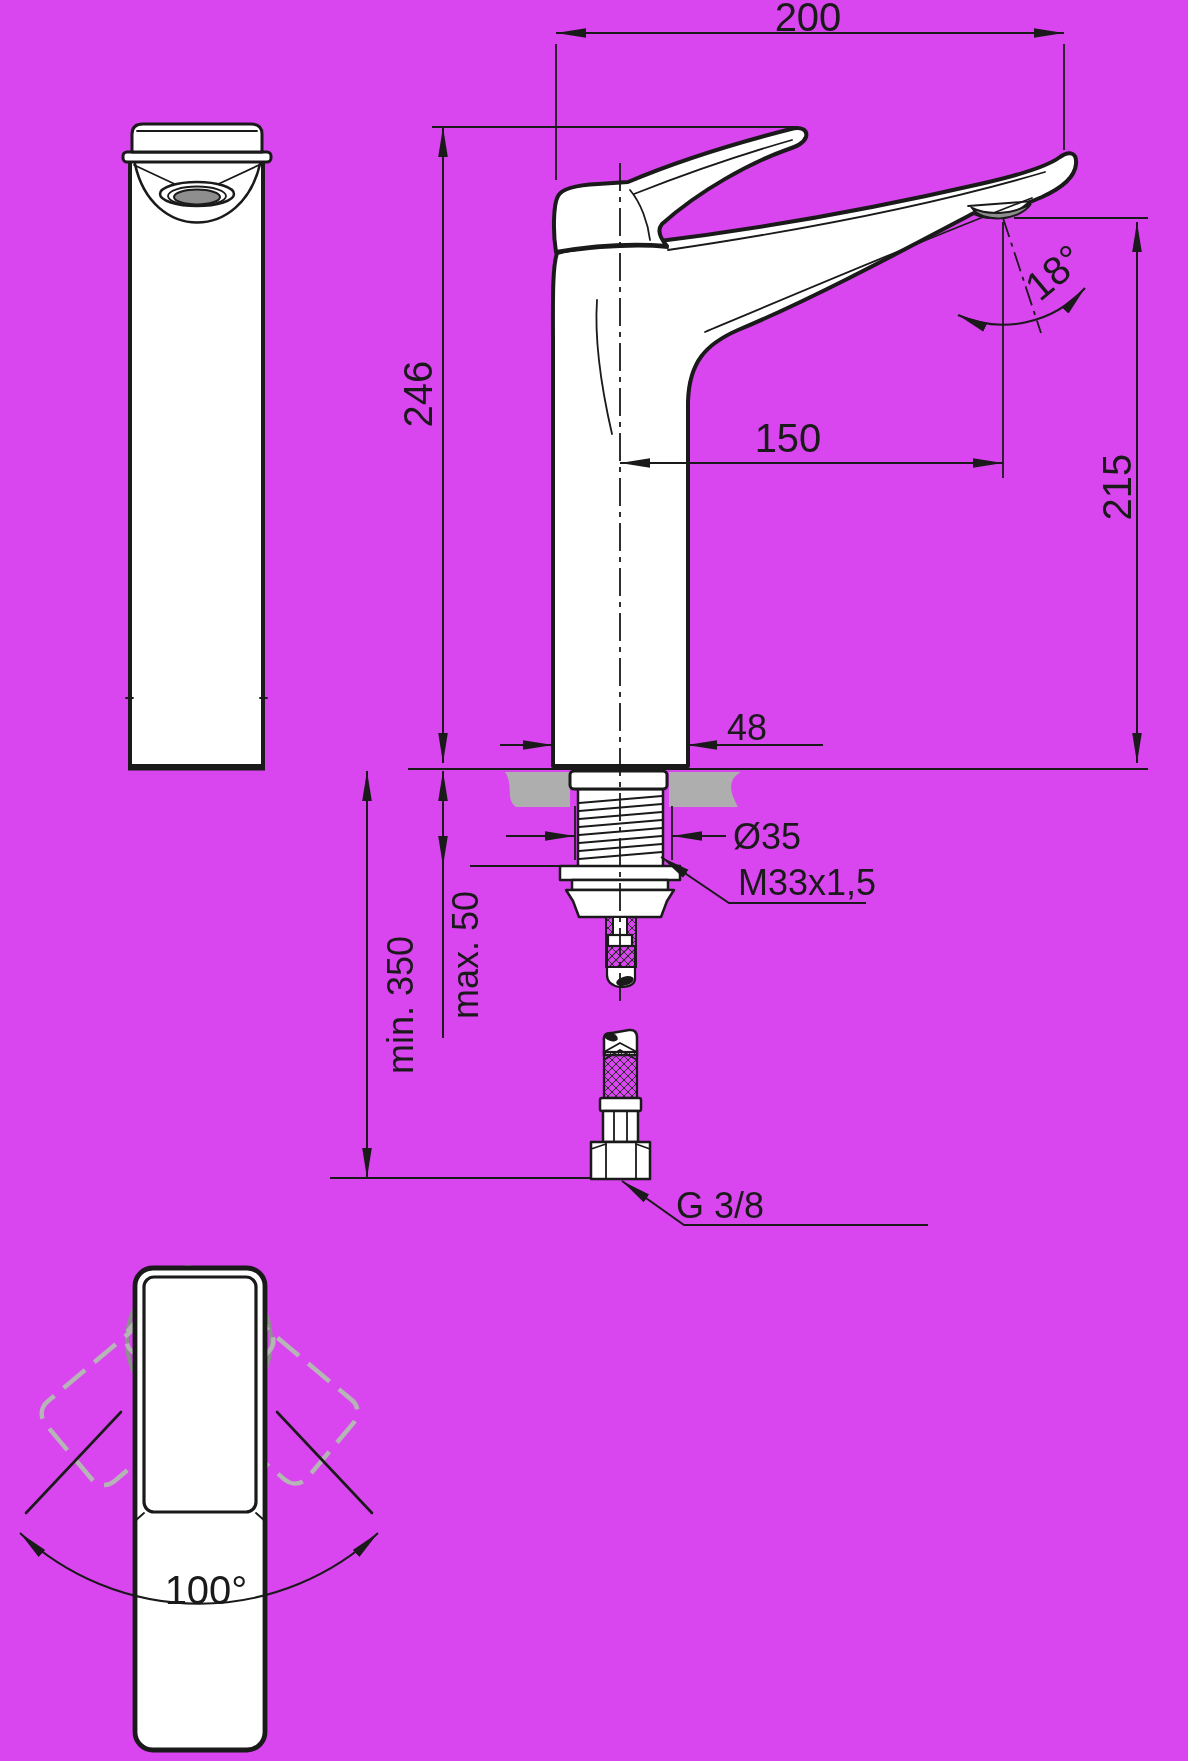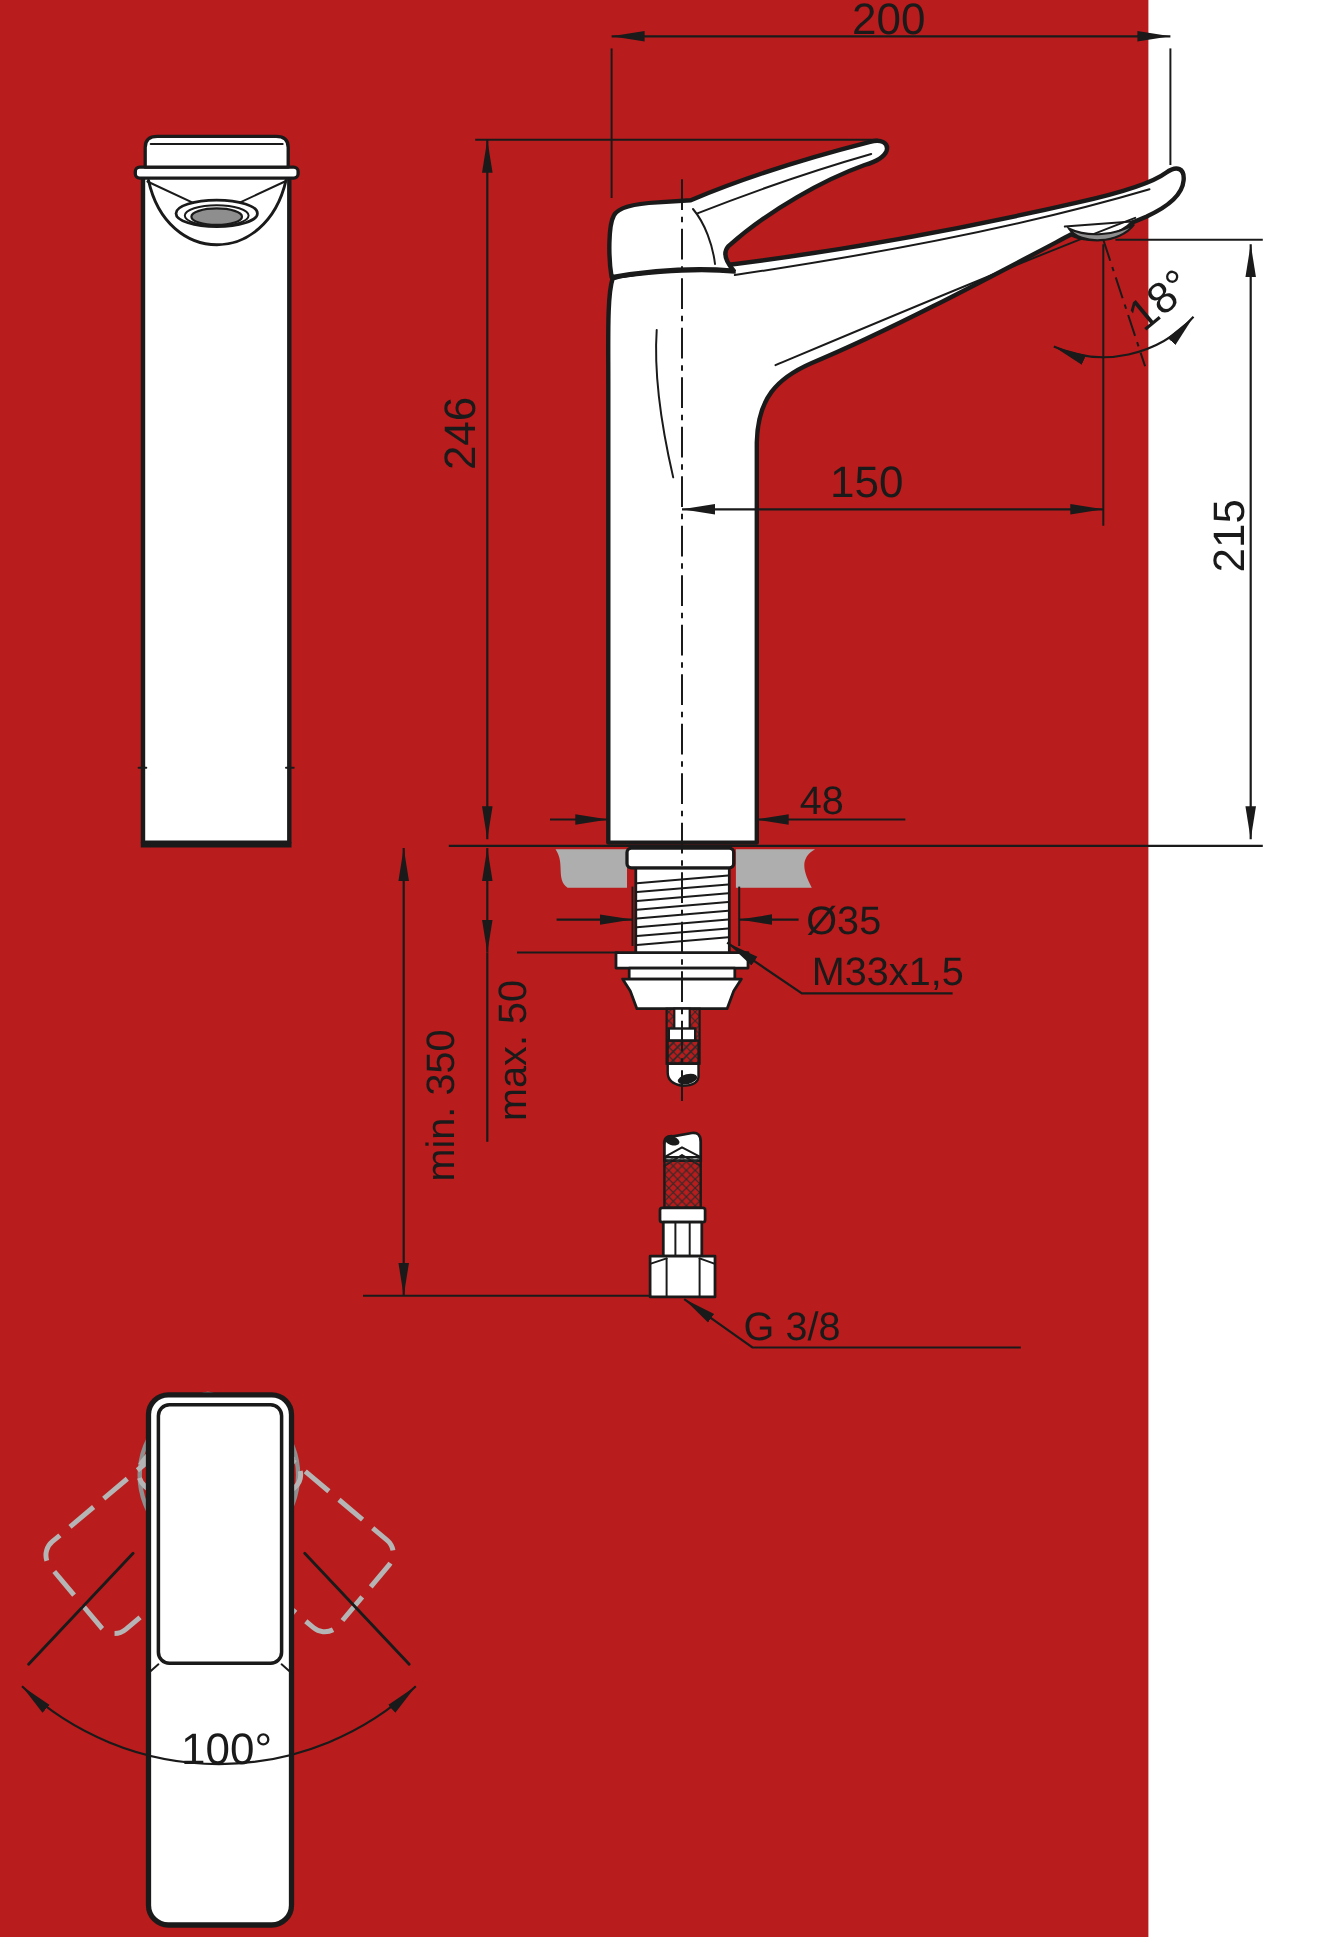--- a/index.html
+++ b/index.html
@@ -1,16 +1,16 @@
 <!DOCTYPE html>
 <html><head>
 <meta charset="utf-8">
 <style>
   html,body{margin:0;padding:0;background:#ffffff;}
-  .page{width:1044px;height:1761px;position:relative;background:#b91c1c;text-decoration:underline;}
+  .page{width:1188px;height:1761px;position:relative;background:#d946ef;text-decoration:underline;}
   svg{display:block;}
   .outline{fill:#ffffff;stroke:#1a1a1a;stroke-width:4;stroke-linejoin:round;stroke-linecap:round;}
   .outline3{fill:#ffffff;stroke:#1a1a1a;stroke-width:3;stroke-linejoin:round;}
   .outline25{fill:#ffffff;stroke:#1a1a1a;stroke-width:2.5;stroke-linejoin:round;}
   .thin{fill:none;stroke:#1a1a1a;stroke-width:1.8;stroke-linecap:round;}
   .med{fill:none;stroke:#1a1a1a;stroke-width:2.6;stroke-linecap:round;}
   .dim{fill:none;stroke:#1a1a1a;stroke-width:2;}
   .ext{fill:none;stroke:#1a1a1a;stroke-width:1.8;}
   .cl{fill:none;stroke:#1a1a1a;stroke-width:1.8;stroke-dasharray:28 6 5 6;}
   .ghost{fill:none;stroke:#b5b5b5;stroke-width:4.5;stroke-dasharray:28 12;stroke-linejoin:round;}

